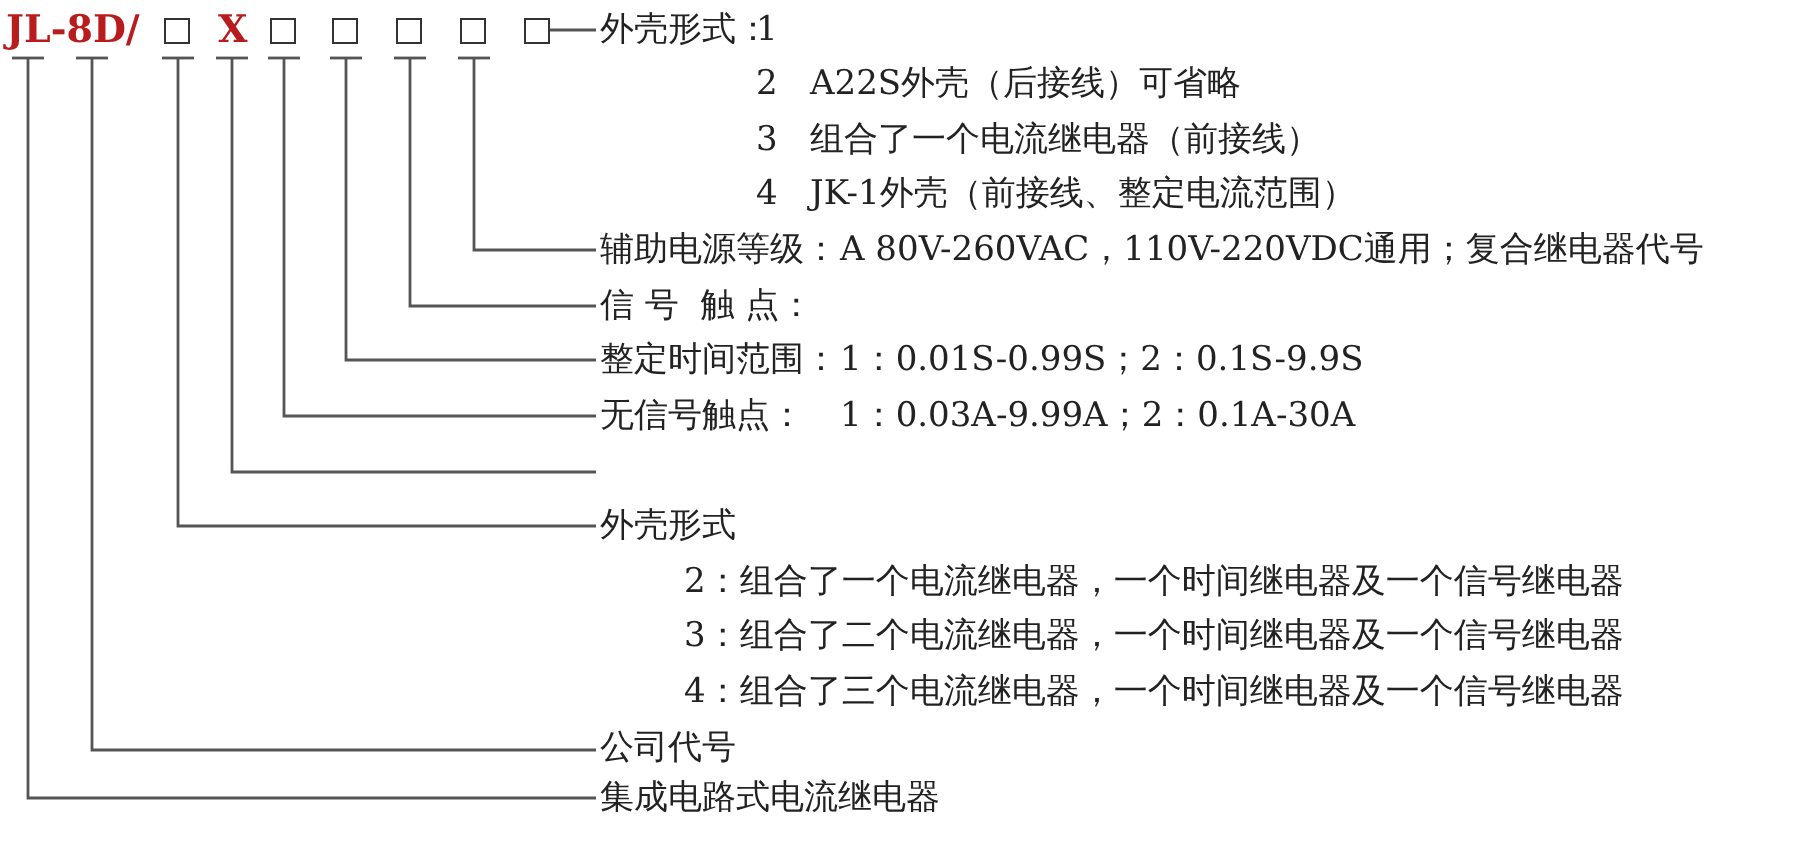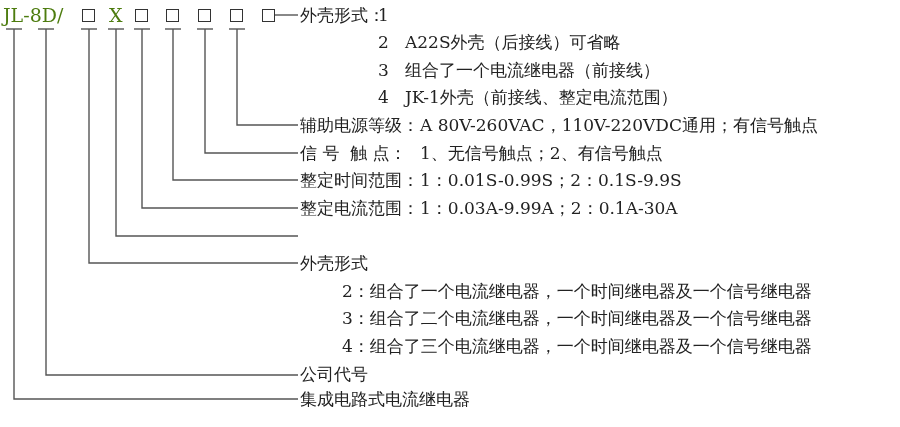--- a/index.html
+++ b/index.html
@@ -1,20 +1,20 @@
 <!DOCTYPE html>
 <html><head>
 <meta charset="utf-8">
 <style>
   html, body { margin: 0; padding: 0; background: #ffffff; }
   body { width: 900px; height: 427px; position: relative; overflow: hidden;
          font-family: "DejaVu Serif", "Liberation Serif", serif; color: #222; }
   .canvas { position: absolute; left: 0; top: 0; width: 900px; height: 427px; }
   .lbl { position: absolute; font-size: 17px; line-height: 20px; white-space: pre; color: #222; }
-  .code { position: absolute; font-size: 19px; line-height: 22px; white-space: pre; top: 4px; color: #4d7c0f; }
+  .code { position: absolute; font-size: 19px; line-height: 22px; white-space: pre; top: 4px; color: #b91c1c; font-weight: bold; }
   .box { position: absolute; width: 13px; height: 13px; border: 1.3px solid #333; top: 9px; box-sizing: border-box; }
   svg line, svg polyline { stroke: #555; stroke-width: 1.4; fill: none; }
 </style>
 </head>
 <body>
 
 <div class="canvas">
 
   <svg width="900" height="427" style="position:absolute;left:0;top:0">
 
@@ -58,29 +58,28 @@
   <span class="lbl" style="left:300px;top:5px">外壳形式：</span>
   <span class="lbl" style="left:378px;top:5px">1</span>
   <span class="lbl" style="left:378px;top:32px">2</span>
   <span class="lbl" style="left:405px;top:32px">A22S外壳（后接线）可省略</span>
   <span class="lbl" style="left:378px;top:60px">3</span>
   <span class="lbl" style="left:405px;top:60px">组合了一个电流继电器（前接线）</span>
   <span class="lbl" style="left:378px;top:87px">4</span>
   <span class="lbl" style="left:405px;top:87px">JK-1外壳（前接线、整定电流范围）</span>
 
   <span class="lbl" style="left:300px;top:115px">辅助电源等级：</span>
-  <span class="lbl" style="left:420px;top:115px">A 80V-260VAC，110V-220VDC通用；有信号触点</span>
+  <span class="lbl" style="left:420px;top:115px">A 80V-260VAC，110V-220VDC通用；复合继电器代号</span>
 
   <span class="lbl" style="left:300px;top:143px">信 号  触 点：</span>
-  <span class="lbl" style="left:420px;top:143px">1、无信号触点；2、有信号触点</span>
 
   <span class="lbl" style="left:300px;top:170px">整定时间范围：</span>
   <span class="lbl" style="left:420px;top:170px">1：0.01S-0.99S；2：0.1S-9.9S</span>
 
-  <span class="lbl" style="left:300px;top:198px">整定电流范围：</span>
+  <span class="lbl" style="left:300px;top:198px">无信号触点：</span>
   <span class="lbl" style="left:420px;top:198px">1：0.03A-9.99A；2：0.1A-30A</span>
 
 
   <span class="lbl" style="left:300px;top:253px">外壳形式</span>
   <span class="lbl" style="left:342px;top:281px">2：组合了一个电流继电器，一个时间继电器及一个信号继电器</span>
   <span class="lbl" style="left:342px;top:308px">3：组合了二个电流继电器，一个时间继电器及一个信号继电器</span>
   <span class="lbl" style="left:342px;top:336px">4：组合了三个电流继电器，一个时间继电器及一个信号继电器</span>
 
   <span class="lbl" style="left:300px;top:364px">公司代号</span>
 

